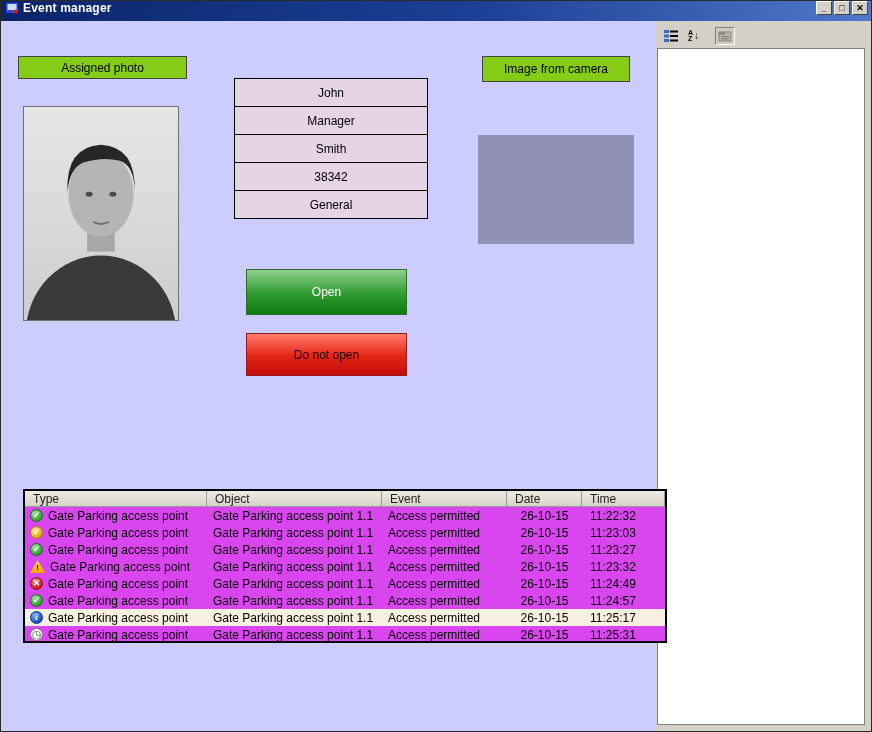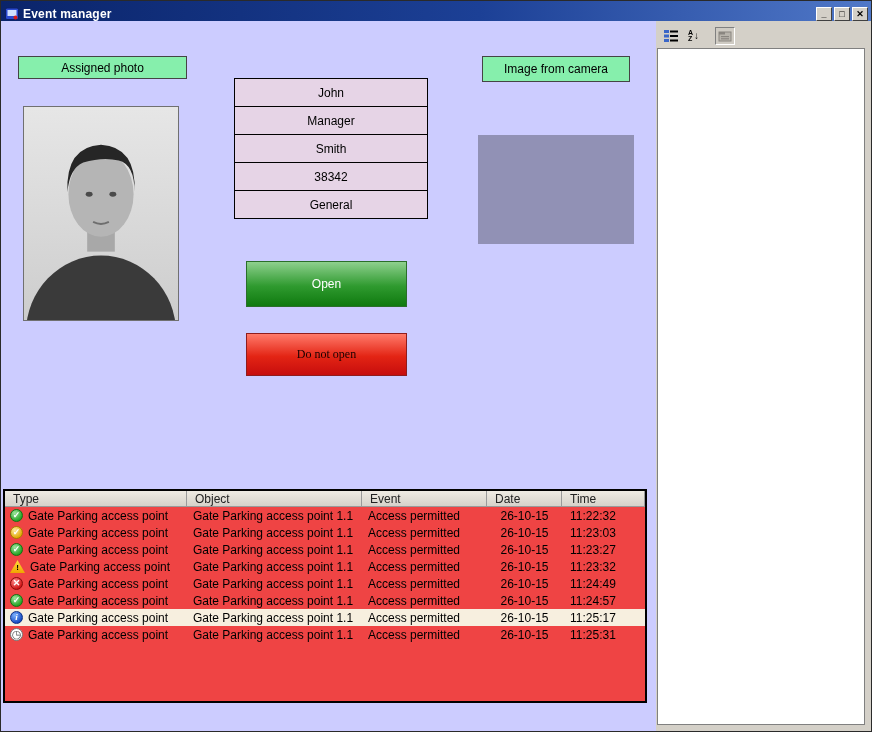--- a/index.html
+++ b/index.html
@@ -11,21 +11,21 @@
     background:#ccccff;
     border:1px solid #2a2a2a;
     position:relative;
     overflow:hidden;
   }
 
   
   .titlebar {
     height:20px;
     background:linear-gradient(to right, #0a246a, #1c4096 55%, #5078c8);
-    display:flex; align-items:flex-end;
+    display:flex; align-items:flex-start;
     padding:0 3px 0 4px;
     color:#fff;
   }
   .app-icon { width:14px; height:14px; margin-right:4px; flex:0 0 auto; }
   .title-text { font-size:12px; font-weight:bold; letter-spacing:.2px; flex:1;
     white-space:nowrap; overflow:hidden; }
   .win-buttons { display:flex; gap:2px; }
   .winbtn {
     width:16px; height:14px; padding:0;
     background:#d4d0c8;
@@ -36,21 +36,21 @@
     cursor:default; line-height:1;
   }
 
   .content { display:flex; height:712px; }
 
   
   .main { width:656px; height:712px; position:relative; background:#ccccff; }
 
   .label-box {
     position:absolute;
-    background:#86efac;
+    background:#84cc16;
     border:1px solid #444;
     display:flex; align-items:center; justify-content:center;
     font-size:12px; color:#000;
   }
   .assigned-label { left:17px; top:35px; width:169px; height:23px; }
   .camera-label   { left:481px; top:35px; width:148px; height:26px;text-align:right; }
 
   .photo {
     position:absolute; left:22px; top:85px; width:156px; height:215px;
     border:1px solid #707070; background:#dcdcdc; overflow:hidden;
@@ -72,34 +72,34 @@
     background:#9191b5;
   }
 
   .action-btn {
     position:absolute; left:245px; width:161px;
     font-size:12px; cursor:default;
     display:flex; align-items:center; justify-content:center;
     font-family:"Liberation Sans", sans-serif;
   }
   .open-btn {
-    top:240px; height:46px;
+    top:248px; height:46px;
     background:linear-gradient(to bottom, #8ed08e, #2f9a2f 55%, #0f7a0f);
     border:1px solid #2a6e2a; color:#ffffff;
   }
   .deny-btn {
     top:312px; height:43px;
     background:linear-gradient(to bottom, #ff7a6a, #e32414 55%, #c60d0d);
-    border:1px solid #8f1d1d; color:#1a0000;font-family:Liberation Serif, serif;
+    border:1px solid #8f1d1d; color:#1a0000;
   }
 
   
   .event-table {
-    position:absolute; left:2px; top:468px; width:644px; height:214px;
-    background:#ef4444;
+    position:absolute; left:22px; top:468px; width:644px; height:154px;
+    background:#d946ef;
     border:2px solid #000;
     overflow:hidden;
   }
   .thead { display:flex; height:16px; }
   .th {
     font-size:12px; color:#222;
     padding:1px 4px 0 8px;
     background:linear-gradient(#efebe3,#d6d2ca);
     border-right:1px solid #9a9a9a;
     border-bottom:1px solid #9a9a9a;

